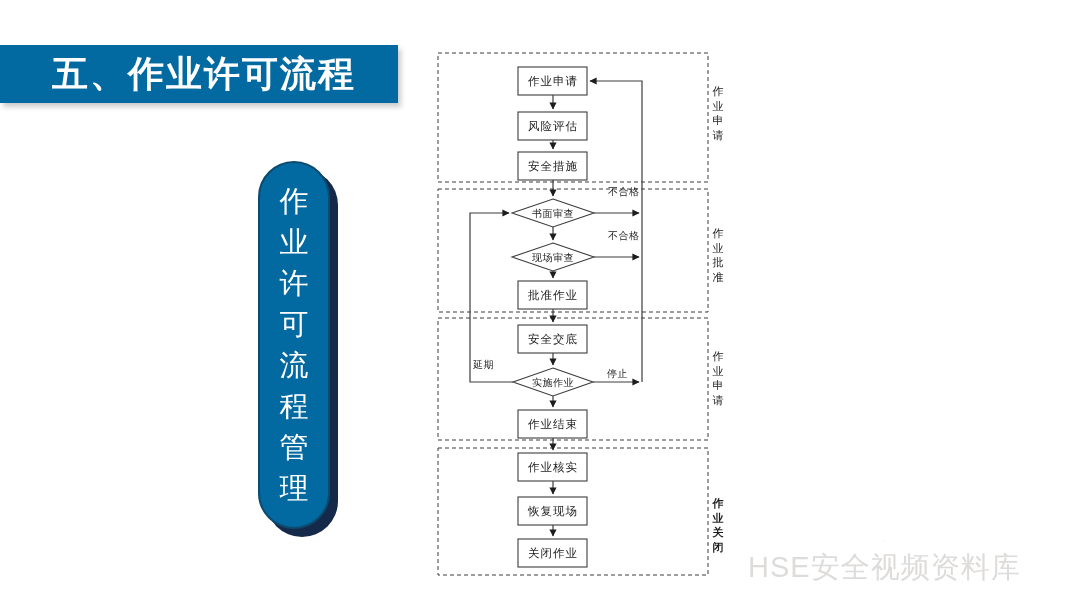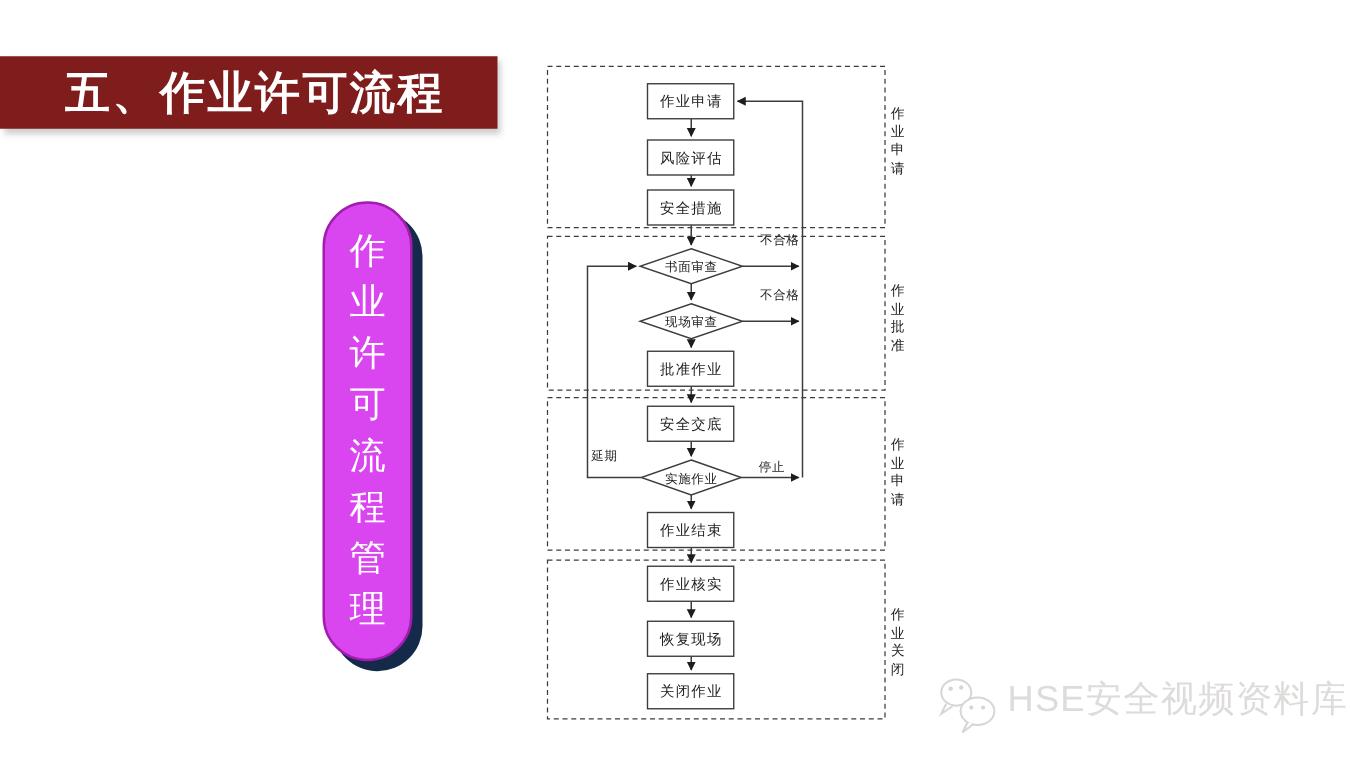--- a/index.html
+++ b/index.html
@@ -2,30 +2,30 @@
 <html><head>
 <meta charset="utf-8">
 <style>
   html,body{margin:0;padding:0;background:#ffffff;}
   body{font-family:"Liberation Sans","DejaVu Sans",sans-serif;}
   #slide{position:relative;width:1080px;height:608px;background:#ffffff;overflow:hidden;}
 
   
   .title-banner{
     position:absolute;left:0;top:45px;width:398px;height:58px;
-    background:#7f1d1d;color:#ffffff;font-weight:bold;font-size:36px;
+    background:#0369a1;color:#ffffff;font-weight:bold;font-size:36px;
     line-height:58px;padding-left:52px;box-sizing:border-box;
     letter-spacing:2px;box-shadow:3px 4px 5px rgba(110,110,110,.35);
     white-space:nowrap;
   }
 
   
   .capsule{
     position:absolute;left:258px;top:161px;width:72px;height:368px;
-    background:#d946ef;border:2px solid #a21caf;border-radius:38px;
+    background:#0369a1;border:2px solid #0c4a6e;border-radius:38px;
     box-sizing:border-box;box-shadow:8px 8px 0 #15294B;
     color:#ffffff;font-size:29px;line-height:41px;text-align:center;
     padding-top:18px;word-break:break-all;letter-spacing:0;
   }
   .capsule .vtext{display:inline-block;width:30px;}
 
   
   .flow-svg{position:absolute;left:430px;top:40px;}
   .flow-svg text{font-family:"Liberation Sans","DejaVu Sans",sans-serif;fill:#1d1d1d;}
   .node-label{font-size:11.5px;letter-spacing:1px;}
@@ -34,21 +34,21 @@
 
   
   .section-label{
     position:absolute;left:710px;width:16px;font-size:11px;line-height:14.5px;
     color:#1d1d1d;word-break:break-all;text-align:center;letter-spacing:0;
   }
 
   
   .watermark{
     position:absolute;left:748px;top:540px;height:48px;
-    display:flex;gap:6px;
+    display:flex;align-items:center;gap:6px;flex-direction:column;
   }
   .watermark-text{
     font-size:29px;color:#dedcda;letter-spacing:1px;white-space:nowrap;
   }
 </style>
 </head>
 <body>
 
 <div id="slide">
 
@@ -129,21 +129,21 @@
       <text x="178" y="155" class="branch-label">不合格</text>
       <text x="178" y="199" class="branch-label">不合格</text>
       <text x="43" y="328" class="branch-label">延期</text>
       <text x="177" y="337" class="branch-label">停止</text>
     </g>
   </svg>
 
   <div class="section-label" style="top:84px;">作业申请</div>
   <div class="section-label" style="top:226px;">作业批准</div>
   <div class="section-label" style="top:349px;">作业申请</div>
-  <div class="section-label" style="top:485px;">作业关闭</div>
+  <div class="section-label" style="top:496px;font-weight:bold;">作业关闭</div>
 
   <div class="watermark">
     <svg width="52" height="48" viewBox="0 0 52 48">
       <g stroke="#d8d6d4" stroke-width="1.6" fill="#ffffff">
         <ellipse cx="17" cy="14" rx="12" ry="10.5"></ellipse>
         <path d="M9,23 L5,31 L14,25"></path>
         <ellipse cx="34" cy="29" rx="13.5" ry="11"></ellipse>
         <path d="M26,38 L22,46 L31,39"></path>
       </g>
       <g fill="#d8d6d4" stroke="none">

